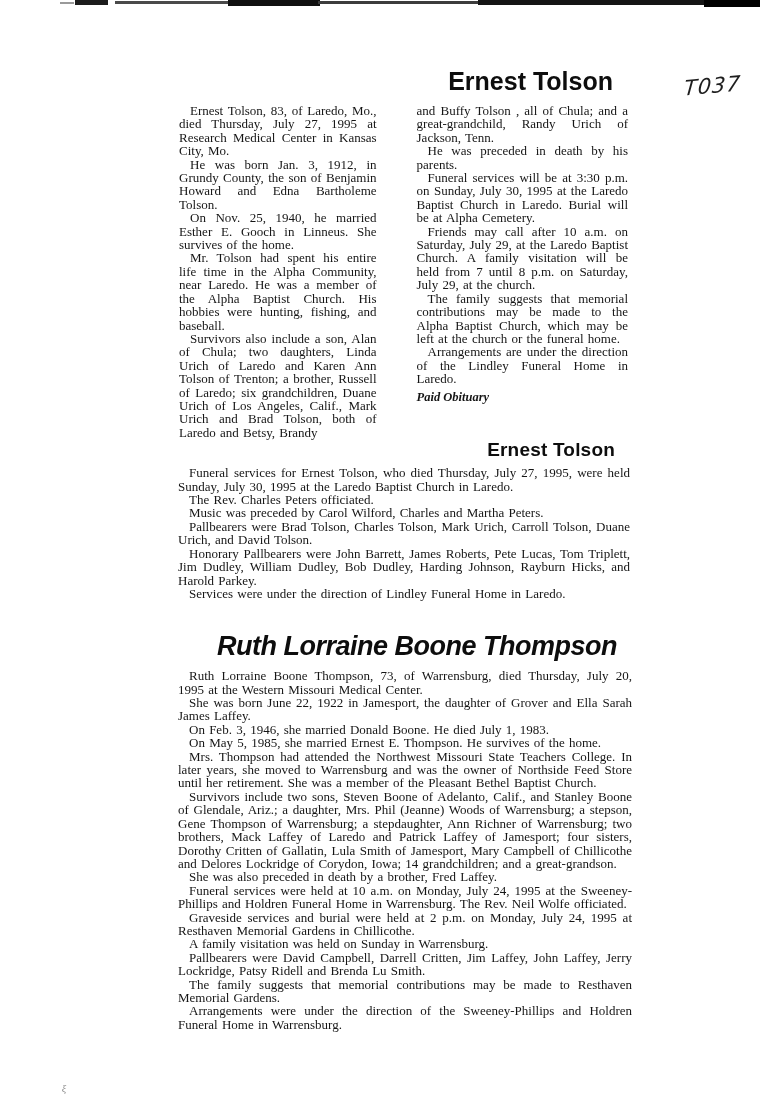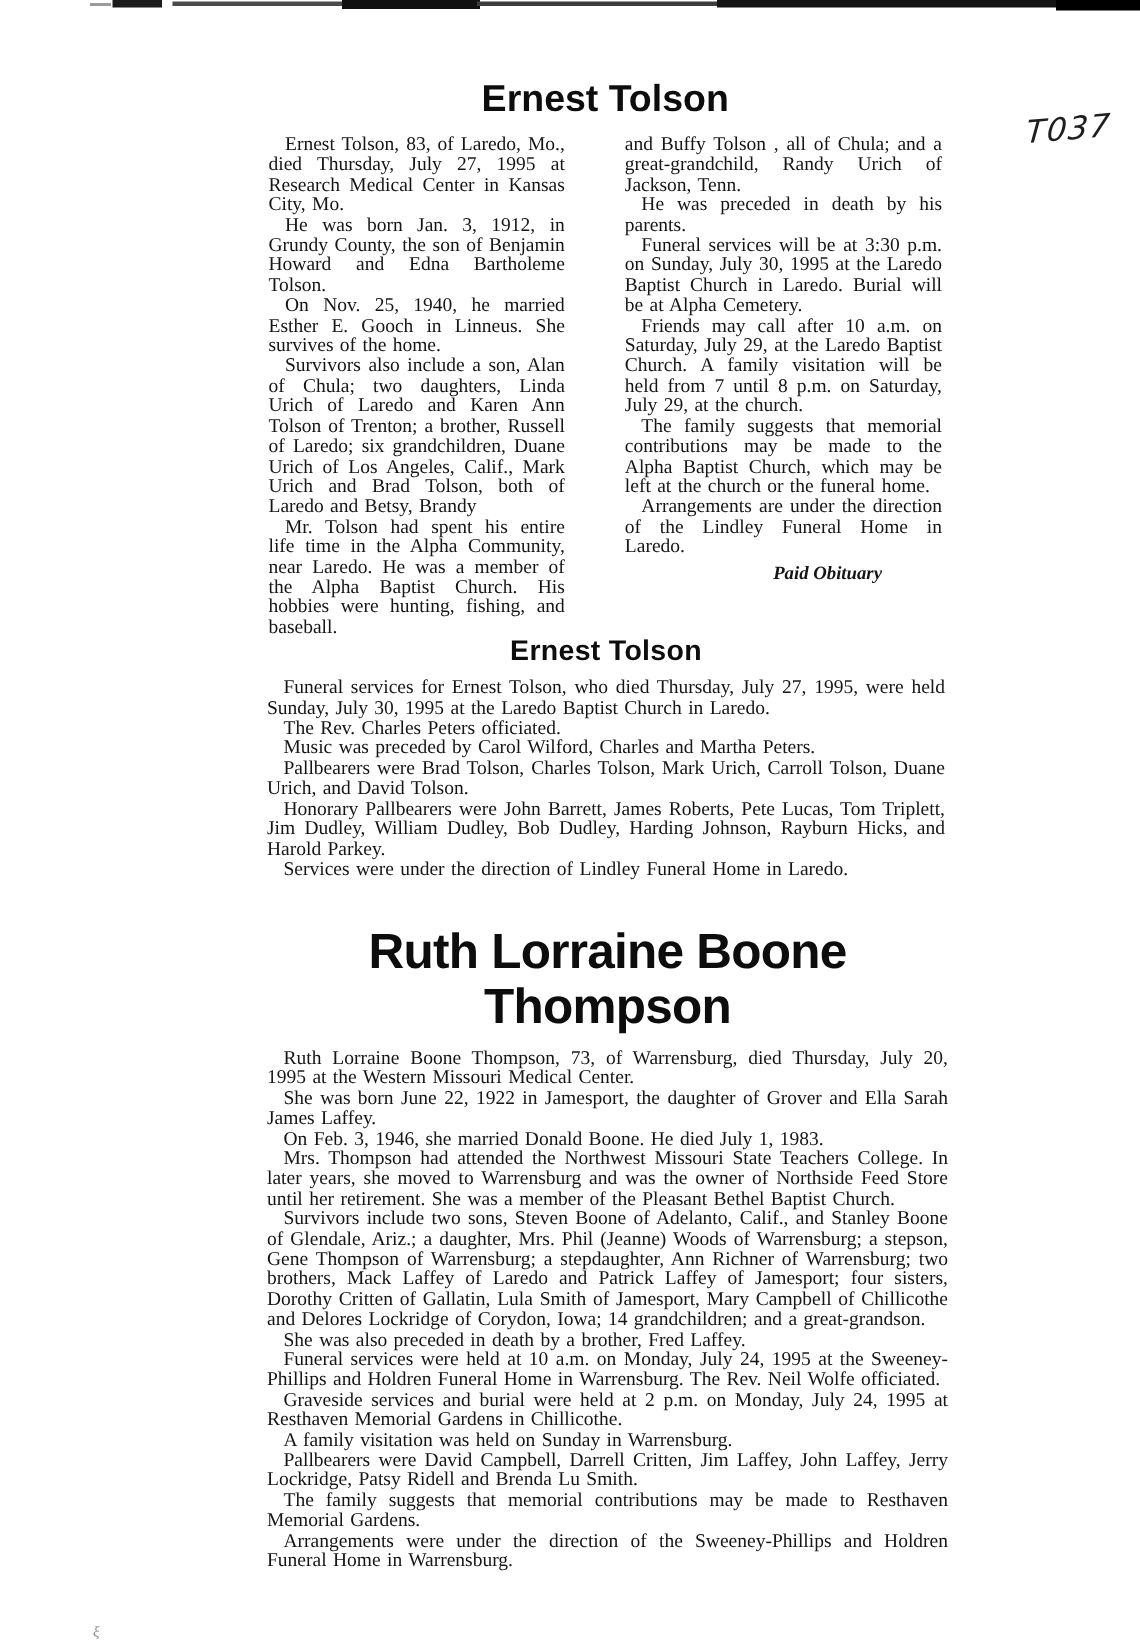--- a/index.html
+++ b/index.html
@@ -22,42 +22,42 @@
   .annotation {
     position:absolute; left:684px; top:74px;
     font-family:"DejaVu Sans", sans-serif; font-style:italic;
     font-size:21px; letter-spacing:1px; color:#1e1e1e;
     transform:rotate(-5deg) skewX(-10deg);
   }
 
   .obit { position:absolute; }
   .obit-title {
     font-family:"Liberation Sans", sans-serif; font-weight:bold;
-    text-align:center; margin:0; color:#0d0d0d; line-height:1.12;
+    text-align:right; margin:15px; color:#0d0d0d; line-height:1.12;
   }
   .t1 { font-size:25px; margin-bottom:9px; }
   .t2 { font-size:19px; margin-bottom:6px; letter-spacing:.2px; }
-  .t3 { font-size:33px; margin-bottom:8px; letter-spacing:-.5px; }
+  .t3 { font-size:27px; margin-bottom:8px; letter-spacing:-.5px;font-style:italic; }
 
   .para, .cols p {
     font-size:13px; line-height:13.4px; text-align:justify;
     text-indent:11px; margin:0; word-spacing:1px;
   }
   .cols { display:flex; gap:4px; }
   .col-left  { width:213px; }
   .col-right { width:228px;margin-left:36px; }
   .col-right p:first-child { text-indent:0; }
 
   .sec1 { top:52px;  left:179px; width:449px; }
   .sec2 { top:424px; left:178px; width:452px; }
   .sec3 { top:616px; left:178px; width:454px; }
 
   .byline {
     font-style:italic; font-weight:bold; font-size:12.5px;
-    text-align:right; padding-right:40px; margin-top:4px;
+    padding-right:40px; margin-top:4px;
   }
   .bottom-mark {
     position:absolute; left:62px; top:1083px; font-size:10px; color:#8a8a8a;
     transform:rotate(8deg);
   }
 </style>
 </head>
 <body>
 
 <div class="page">
@@ -74,22 +74,22 @@
 
   <div class="annotation">T037</div>
 
   <div class="obit sec1">
     <h1 class="obit-title t1">Ernest Tolson</h1>
     <div class="cols">
       <div class="col-left">
           <p class="para">Ernest Tolson, 83, of Laredo, Mo., died Thursday, July 27, 1995 at Research Medical Center in Kansas City, Mo.</p>
           <p class="para">He was born Jan. 3, 1912, in Grundy County, the son of Benjamin Howard and Edna Bartholeme Tolson.</p>
           <p class="para">On Nov. 25, 1940, he married Esther E. Gooch in Linneus. She survives of the home.</p>
+          <p class="para">Mr. Tolson had spent his entire life time in the Alpha Community, near Laredo. He was a member of the Alpha Baptist Church. His hobbies were hunting, fishing, and baseball.</p>
           <p class="para">Survivors also include a son, Alan of Chula; two daughters, Linda Urich of Laredo and Karen Ann Tolson of Trenton; a brother, Russell of Laredo; six grandchildren, Duane Urich of Los Angeles, Calif., Mark Urich and Brad Tolson, both of Laredo and Betsy, Brandy</p>
-          <p class="para">Mr. Tolson had spent his entire life time in the Alpha Community, near Laredo. He was a member of the Alpha Baptist Church. His hobbies were hunting, fishing, and baseball.</p>
         </div>
       <div class="col-right">
         <div>
             <p class="para">and Buffy Tolson , all of Chula; and a great-grandchild, Randy Urich of Jackson, Tenn.</p>
             <p class="para">He was preceded in death by his parents.</p>
             <p class="para">Funeral services will be at 3:30 p.m. on Sunday, July 30, 1995 at the Laredo Baptist Church in Laredo. Burial will be at Alpha Cemetery.</p>
             <p class="para">Friends may call after 10 a.m. on Saturday, July 29, at the Laredo Baptist Church. A family visitation will be held from 7 until 8 p.m. on Saturday, July 29, at the church.</p>
             <p class="para">The family suggests that memorial contributions may be made to the Alpha Baptist Church, which may be left at the church or the funeral home.</p>
             <p class="para">Arrangements are under the direction of the Lindley Funeral Home in Laredo.</p>
           </div>
@@ -109,20 +109,21 @@
         <p class="para">Services were under the direction of Lindley Funeral Home in Laredo.</p>
       </div>
   </div>
 
   <div class="obit sec3">
     <h2 class="obit-title t3">Ruth Lorraine Boone Thompson</h2>
     <div>
         <p class="para">Ruth Lorraine Boone Thompson, 73, of Warrensburg, died Thursday, July 20, 1995 at the Western Missouri Medical Center.</p>
         <p class="para">She was born June 22, 1922 in Jamesport, the daughter of Grover and Ella Sarah James Laffey.</p>
         <p class="para">On Feb. 3, 1946, she married Donald Boone. He died July 1, 1983.</p>
+        <p class="para">On May 5, 1985, she married Ernest E. Thompson. He survives of the home.</p>
         <p class="para">Mrs. Thompson had attended the Northwest Missouri State Teachers College. In later years, she moved to Warrensburg and was the owner of Northside Feed Store until her retirement. She was a member of the Pleasant Bethel Baptist Church.</p>
         <p class="para">Survivors include two sons, Steven Boone of Adelanto, Calif., and Stanley Boone of Glendale, Ariz.; a daughter, Mrs. Phil (Jeanne) Woods of Warrensburg; a stepson, Gene Thompson of Warrensburg; a stepdaughter, Ann Richner of Warrensburg; two brothers, Mack Laffey of Laredo and Patrick Laffey of Jamesport; four sisters, Dorothy Critten of Gallatin, Lula Smith of Jamesport, Mary Campbell of Chillicothe and Delores Lockridge of Corydon, Iowa; 14 grandchildren; and a great-grandson.</p>
         <p class="para">She was also preceded in death by a brother, Fred Laffey.</p>
         <p class="para">Funeral services were held at 10 a.m. on Monday, July 24, 1995 at the Sweeney-Phillips and Holdren Funeral Home in Warrensburg. The Rev. Neil Wolfe officiated.</p>
         <p class="para">Graveside services and burial were held at 2 p.m. on Monday, July 24, 1995 at Resthaven Memorial Gardens in Chillicothe.</p>
         <p class="para">A family visitation was held on Sunday in Warrensburg.</p>
         <p class="para">Pallbearers were David Campbell, Darrell Critten, Jim Laffey, John Laffey, Jerry Lockridge, Patsy Ridell and Brenda Lu Smith.</p>
         <p class="para">The family suggests that memorial contributions may be made to Resthaven Memorial Gardens.</p>
         <p class="para">Arrangements were under the direction of the Sweeney-Phillips and Holdren Funeral Home in Warrensburg.</p>
       </div>

